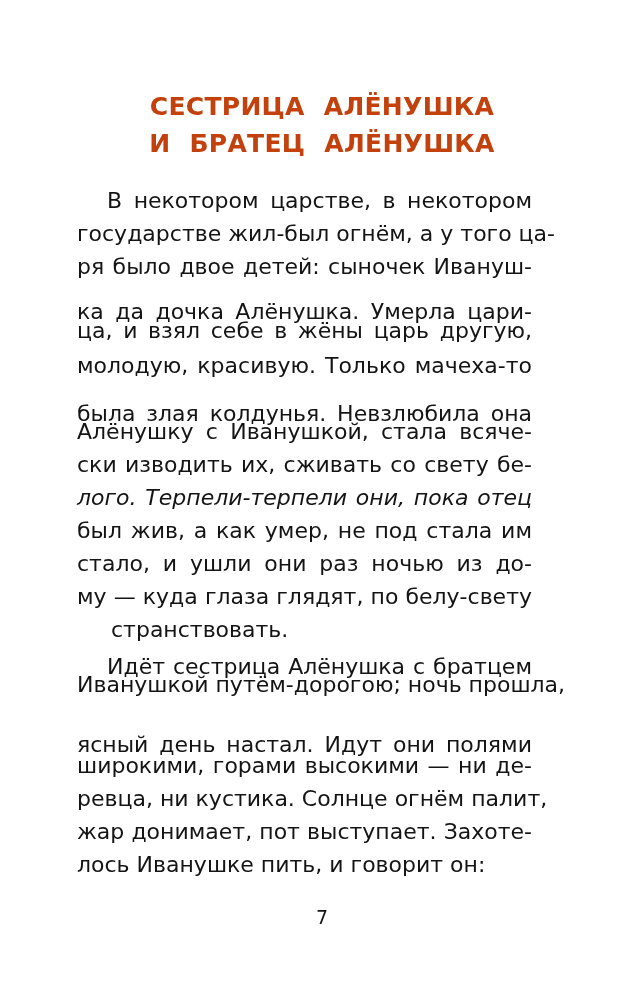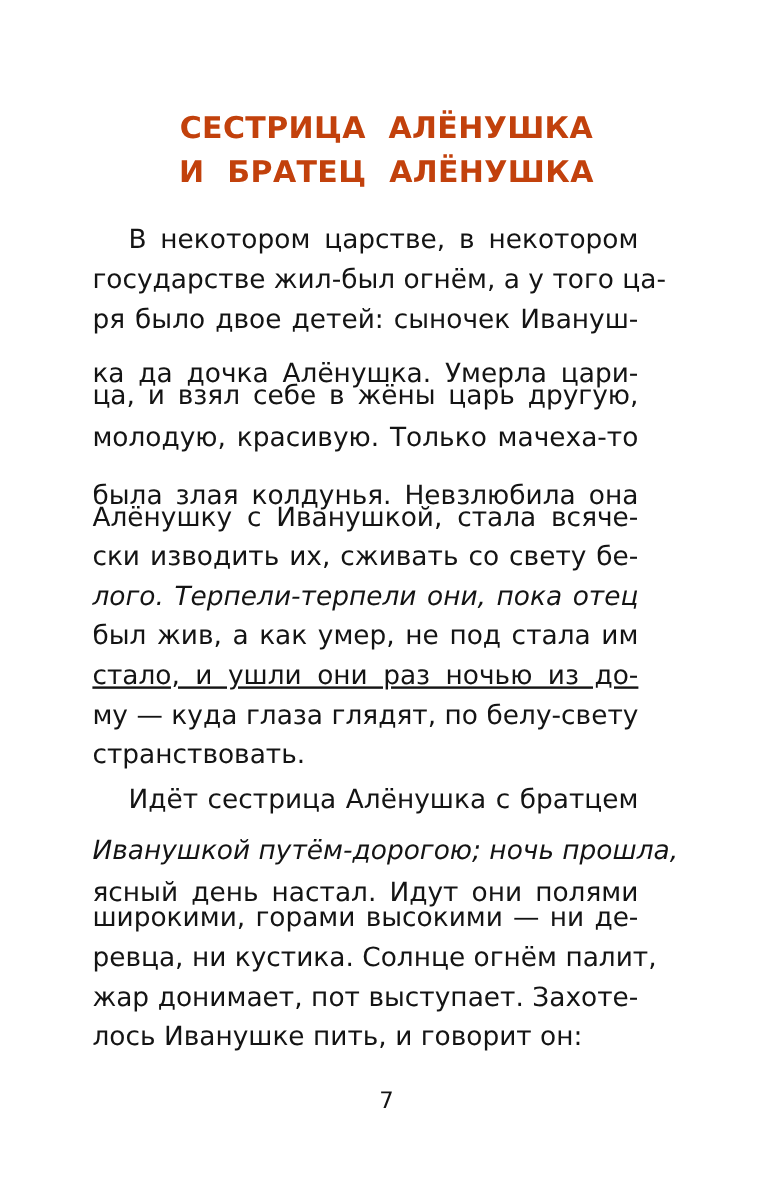--- a/index.html
+++ b/index.html
@@ -25,28 +25,28 @@
     <div class="line" style="top:219px;">государстве жил-был огнём, а у того ца-</div>
     <div class="line" style="top:252px;">ря было двое детей: сыночек Ивануш-</div>
     <div class="line" style="top:285px;margin-top:12px;">ка да дочка Алёнушка. Умерла цари-</div>
     <div class="line" style="top:316px;">ца, и взял себе в жёны царь другую,</div>
     <div class="line" style="top:351px;">молодую, красивую. Только мачеха-то</div>
     <div class="line" style="top:381px;margin-top:18px;">была злая колдунья. Невзлюбила она</div>
     <div class="line" style="top:417px;">Алёнушку с Иванушкой, стала всяче-</div>
     <div class="line" style="top:450px;">ски изводить их, сживать со свету бе-</div>
     <div class="line" style="top:483px;font-style:italic;">лого. Терпели-терпели они, пока отец</div>
     <div class="line" style="top:516px;">был жив, а как умер, не под стала им</div>
-    <div class="line" style="top:549px;text-decoration:underline;">стало, и ушли они раз ночью из до-</div>
+    <div class="line" style="top:549px;">стало, и ушли они раз ночью из до-</div>
     <div class="line" style="top:582px;">му — куда глаза глядят, по белу-свету</div>
-    <div class="line last" style="top:615px;">странствовать.</div>
+    <div class="line last" style="top:615px;margin-left:34px;">странствовать.</div>
   </div>
 
   <div>
     <div class="line indent" style="top:652px;">Идёт сестрица Алёнушка с братцем</div>
-    <div class="line" style="top:695px;font-style:italic;">Иванушкой путём-дорогою; ночь прошла,</div>
+    <div class="line" style="top:670px;">Иванушкой путём-дорогою; ночь прошла,</div>
     <div class="line" style="top:730px;">ясный день настал. Идут они полями</div>
     <div class="line" style="top:751px;">широкими, горами высокими — ни де-</div>
     <div class="line" style="top:784px;">ревца, ни кустика. Солнце огнём палит,</div>
     <div class="line" style="top:817px;">жар донимает, пот выступает. Захоте-</div>
     <div class="line last" style="top:850px;">лось Иванушке пить, и говорит он:</div>
   </div>
 
   <div class="page-num">7</div>
 </div>
 

